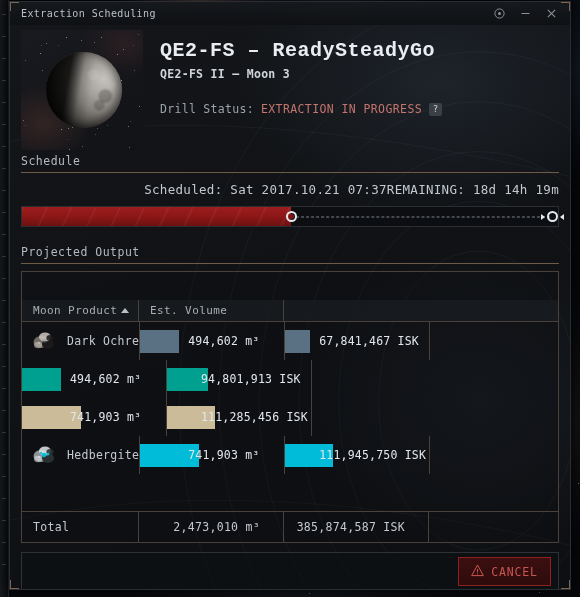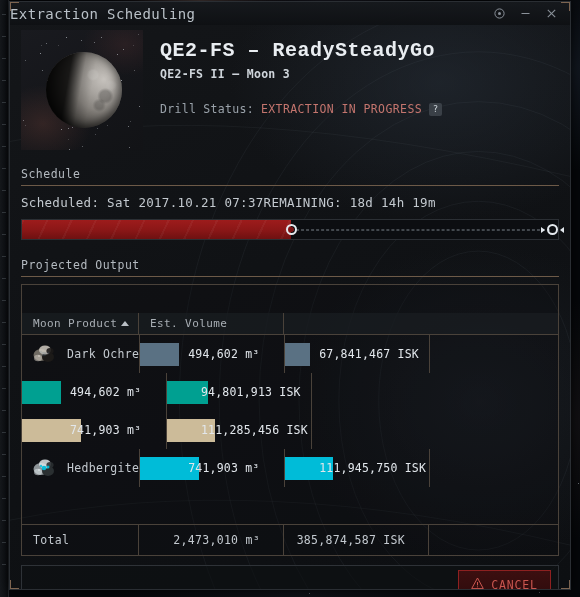--- a/index.html
+++ b/index.html
@@ -88,21 +88,22 @@
   
   #titlebar {
     position: relative;
     height: 23px;
     display: flex;
     align-items: center;
     background: linear-gradient(180deg, rgba(22,25,29,0.95), rgba(14,16,19,0.92));
     z-index: 10;
   }
   #title-text {
-    font-size: 14px;
+    margin-left: 11px;
+    font-size: 10px;
     letter-spacing: 0.4px;
     color: #b9c0c7;
     white-space: nowrap;
   }
   #win-controls {
     margin-left: auto;
     display: flex;
     align-items: center;
     gap: 13px;
     margin-right: 12px;
@@ -219,32 +220,32 @@
     margin: 0 11px;
     padding-bottom: 3px;
     border-bottom: 1px solid #6d5a48;
     z-index: 5;
   }
   .section-head span {
     font-size: 11.5px;
     color: #b4bac0;
     letter-spacing: 0.5px;
   }
-  #schedule-head { margin-top: 13px; }
+  #schedule-head { }
   #output-head { margin-top: 14px; }
 
   
   #schedule-block {
     position: relative;
     margin: 9px 11px 0 11px;
     z-index: 5;
   }
   #sched-row {
     display: flex;
-    justify-content: flex-start;
+    justify-content: flex-end;
     align-items: baseline;
     font-size: 12.5px;
     letter-spacing: 0.3px;
   }
   #sched-left { color: #c3c9cf; }
   #sched-right { color: #c3c9cf; }
 
   #progress-wrap {
     position: relative;
     margin-top: 9px;

